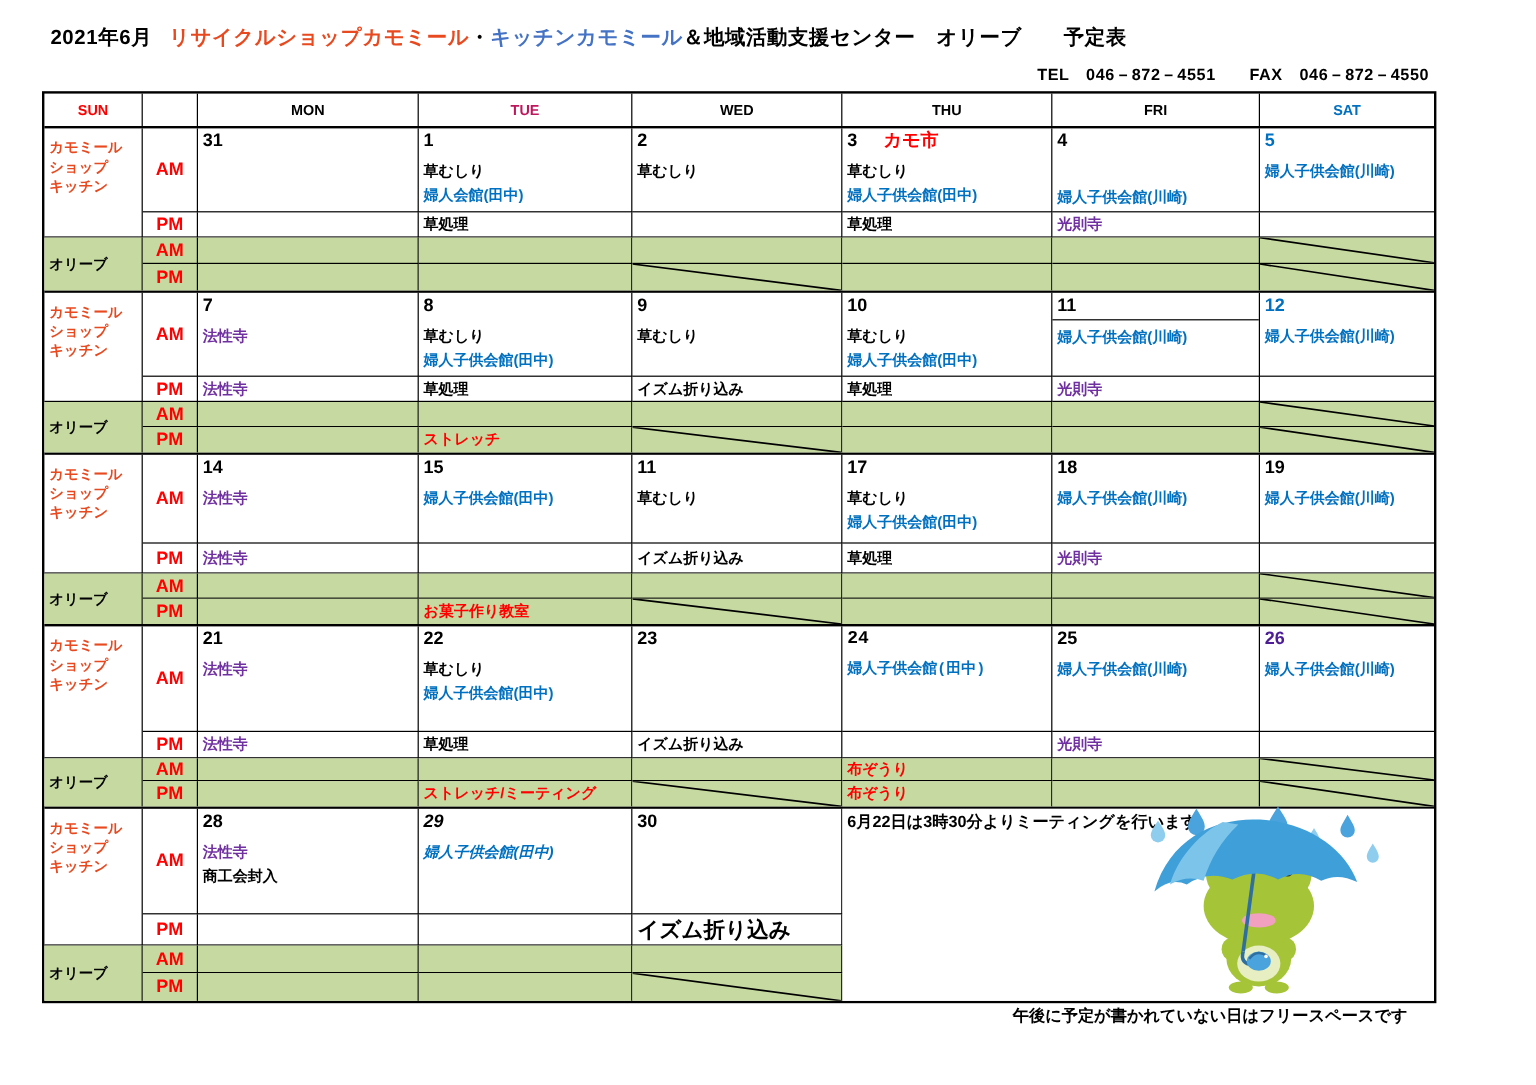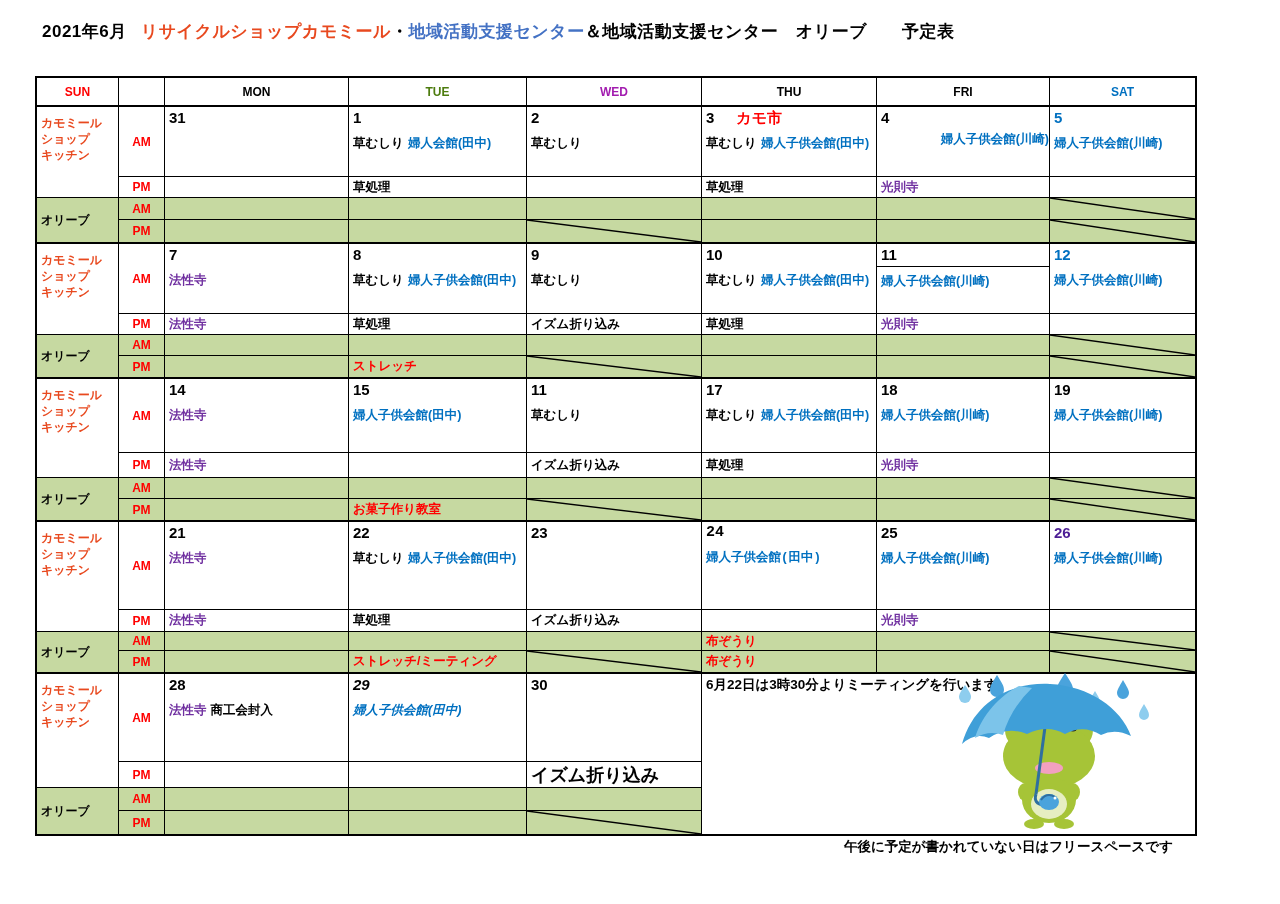--- a/index.html
+++ b/index.html
@@ -14,52 +14,53 @@
   .hdr{height:27px;}
   .hdr .hc{border-right:1px solid #000;display:flex;align-items:center;justify-content:center;
            font-size:12px;font-weight:bold;box-sizing:border-box;}
   .week{border-top:2px solid #000;}
   .c{position:relative;border-right:1px solid #000;box-sizing:border-box;overflow:visible;}
   .last{border-right:none !important;}
   .bb{border-bottom:1px solid #000;}
   .green{background:#c6d9a1;}
   .lbl{color:#e8491f;font-weight:bold;font-size:12px;line-height:16px;padding:8px 2px 0 4px;}
   .olbl{font-weight:bold;font-size:12px;display:flex;align-items:center;padding-left:4px;}
-  .ampm{color:#ff0000;font-weight:bold;font-size:12px;display:flex;align-items:center;justify-content:center;}
+  .ampm{color:#ff0000;font-weight:bold;font-size:15px;display:flex;align-items:center;justify-content:center;}
   .amcell{display:flex;flex-direction:column;}
   .dt{font-size:15px;font-weight:bold;height:22px;line-height:22px;padding-left:4px;flex:0 0 auto;}
   .dtline{border-bottom:1px solid #000;}
   .dx{color:#ff0000;margin-left:22px;font-size:15px;}
-  .evs{display:flex;margin-top:4px;flex:1 1 auto;}
+  .evs{display:flex;flex-direction:column;margin-top:4px;flex:1 1 auto;}
   .evs.bottom{justify-content:flex-end;margin-top:0;padding-bottom:2px;}
   .ev{font-size:12.5px;font-weight:bold;line-height:20px;padding-left:4px;white-space:nowrap;}
   .pmcell,.ocell{display:flex;align-items:center;}
   .pmcell .ev,.ocell .ev{line-height:normal;}
   .ev.big{font-size:18px;}
   .diag{position:absolute;left:0;top:0;width:100%;height:100%;pointer-events:none;}
   .notebox{position:relative;background:#fff;box-sizing:border-box;}
   .notetxt{font-size:13.5px;font-weight:bold;padding:2px 2px 0 4px;}
   .frog{position:absolute;right:28px;bottom:0;}
   .bottomnote{position:absolute;top:838px;left:0;width:1173px;text-align:right;
               font-size:13.5px;font-weight:bold;}
 </style>
 </head>
 <body>
 
 <div class="page">
-  <div class="title"><span>2021年6月</span><span class="t-red">リサイクルショップカモミール</span><span>・</span><span class="t-blue">地域活動支援センター</span><span>＆地域活動支援センター　オリーブ　　予定表</span></div>
+  <div class="title"><span>2021年6月</span><span class="t-red">リサイクルショップカモミール</span><span>・</span><span class="t-blue">キッチンカモミール</span><span>＆地域活動支援センター　オリーブ　　予定表</span></div>
 
+  <div class="contact">TEL　046－872－4551　　FAX　046－872－4550</div>
 
   <div class="cal">
     <div class="hdr" id="hdrRow">
         <div class="hc" style="color: rgb(255, 0, 0);">SUN</div>
         <div class="hc" style="color: rgb(0, 0, 0);"></div>
         <div class="hc" style="color: rgb(0, 0, 0);">MON</div>
-        <div class="hc" style="color: #4d7c0f;">TUE</div>
-        <div class="hc" style="color: #a21caf; text-align: center;">WED</div>
+        <div class="hc" style="color: #be185d;">TUE</div>
+        <div class="hc" style="color: #000000; text-align: center;">WED</div>
         <div class="hc" style="color: rgb(0, 0, 0);">THU</div>
         <div class="hc" style="color: rgb(0, 0, 0);">FRI</div>
         <div class="hc last" style="color: rgb(0, 112, 192);">SAT</div>
       </div>
     <div id="weeksEl">
         <div class="week" style="grid-template-rows: 70px 21px 22px 22px;">
           <div class="c lbl bb" style="grid-area: 1 / 1 / span 2;">
             <div>カモミール</div>
             <div>ショップ</div>
             <div>キッチン</div>

